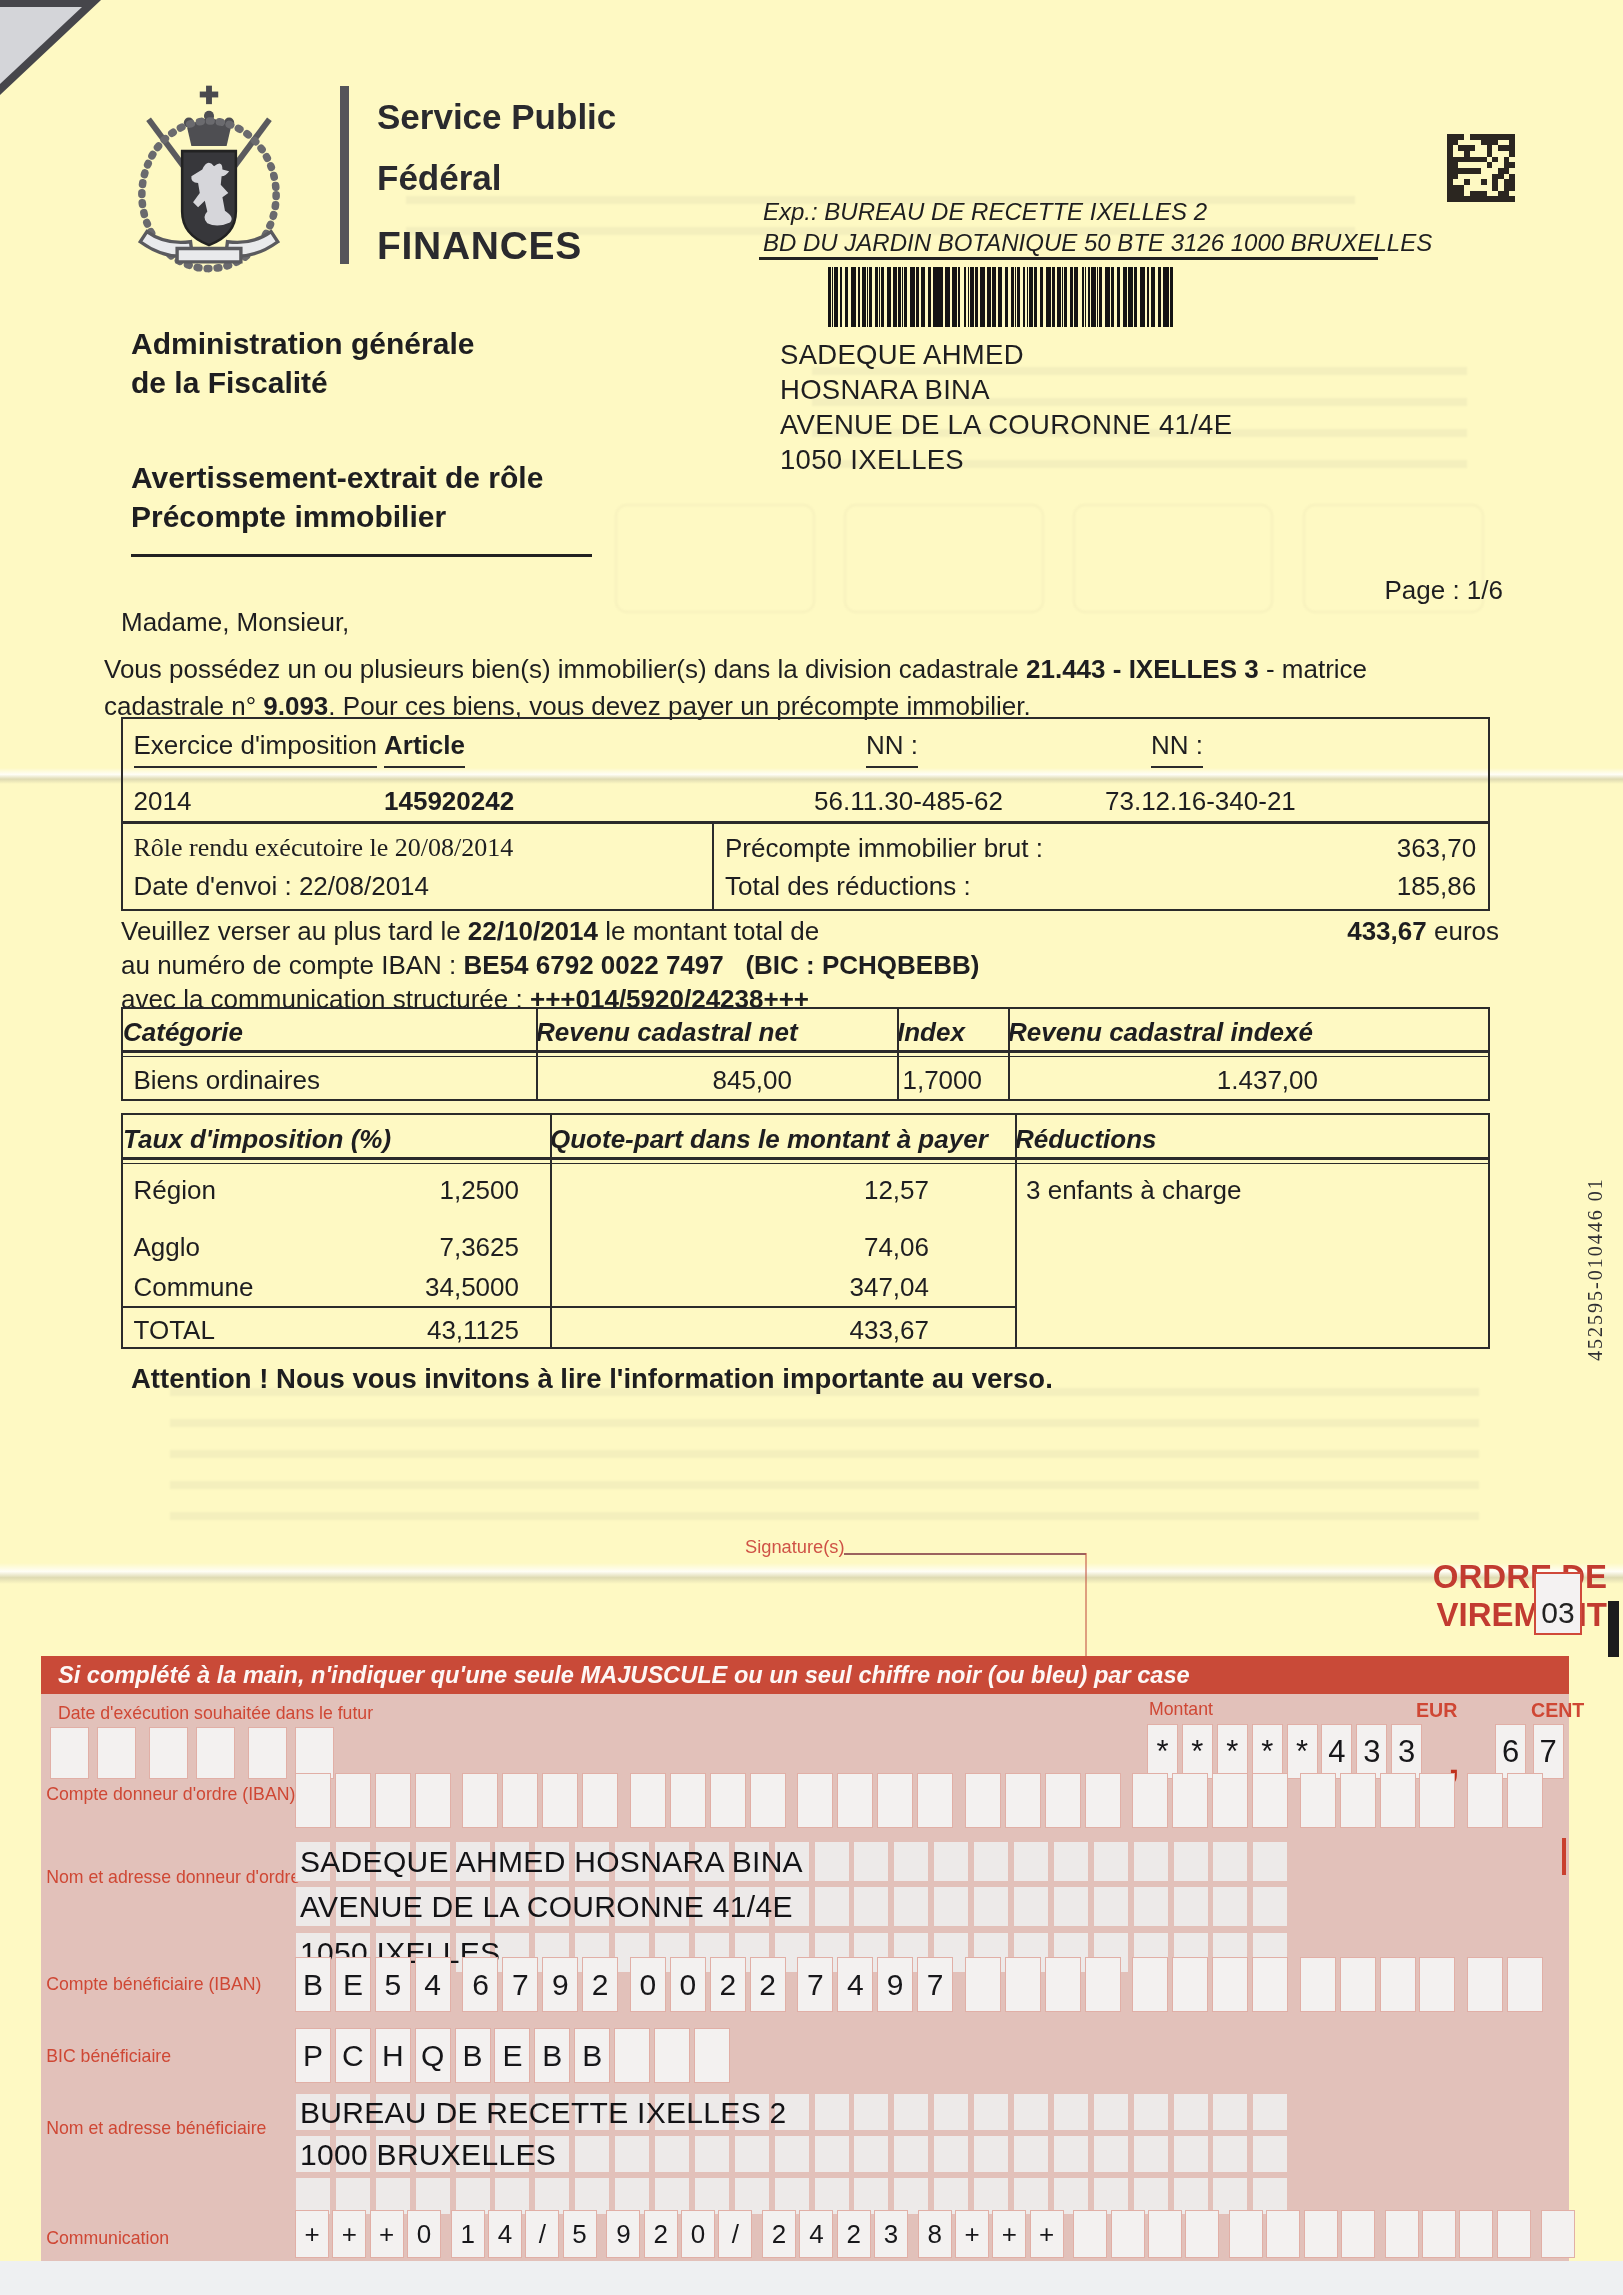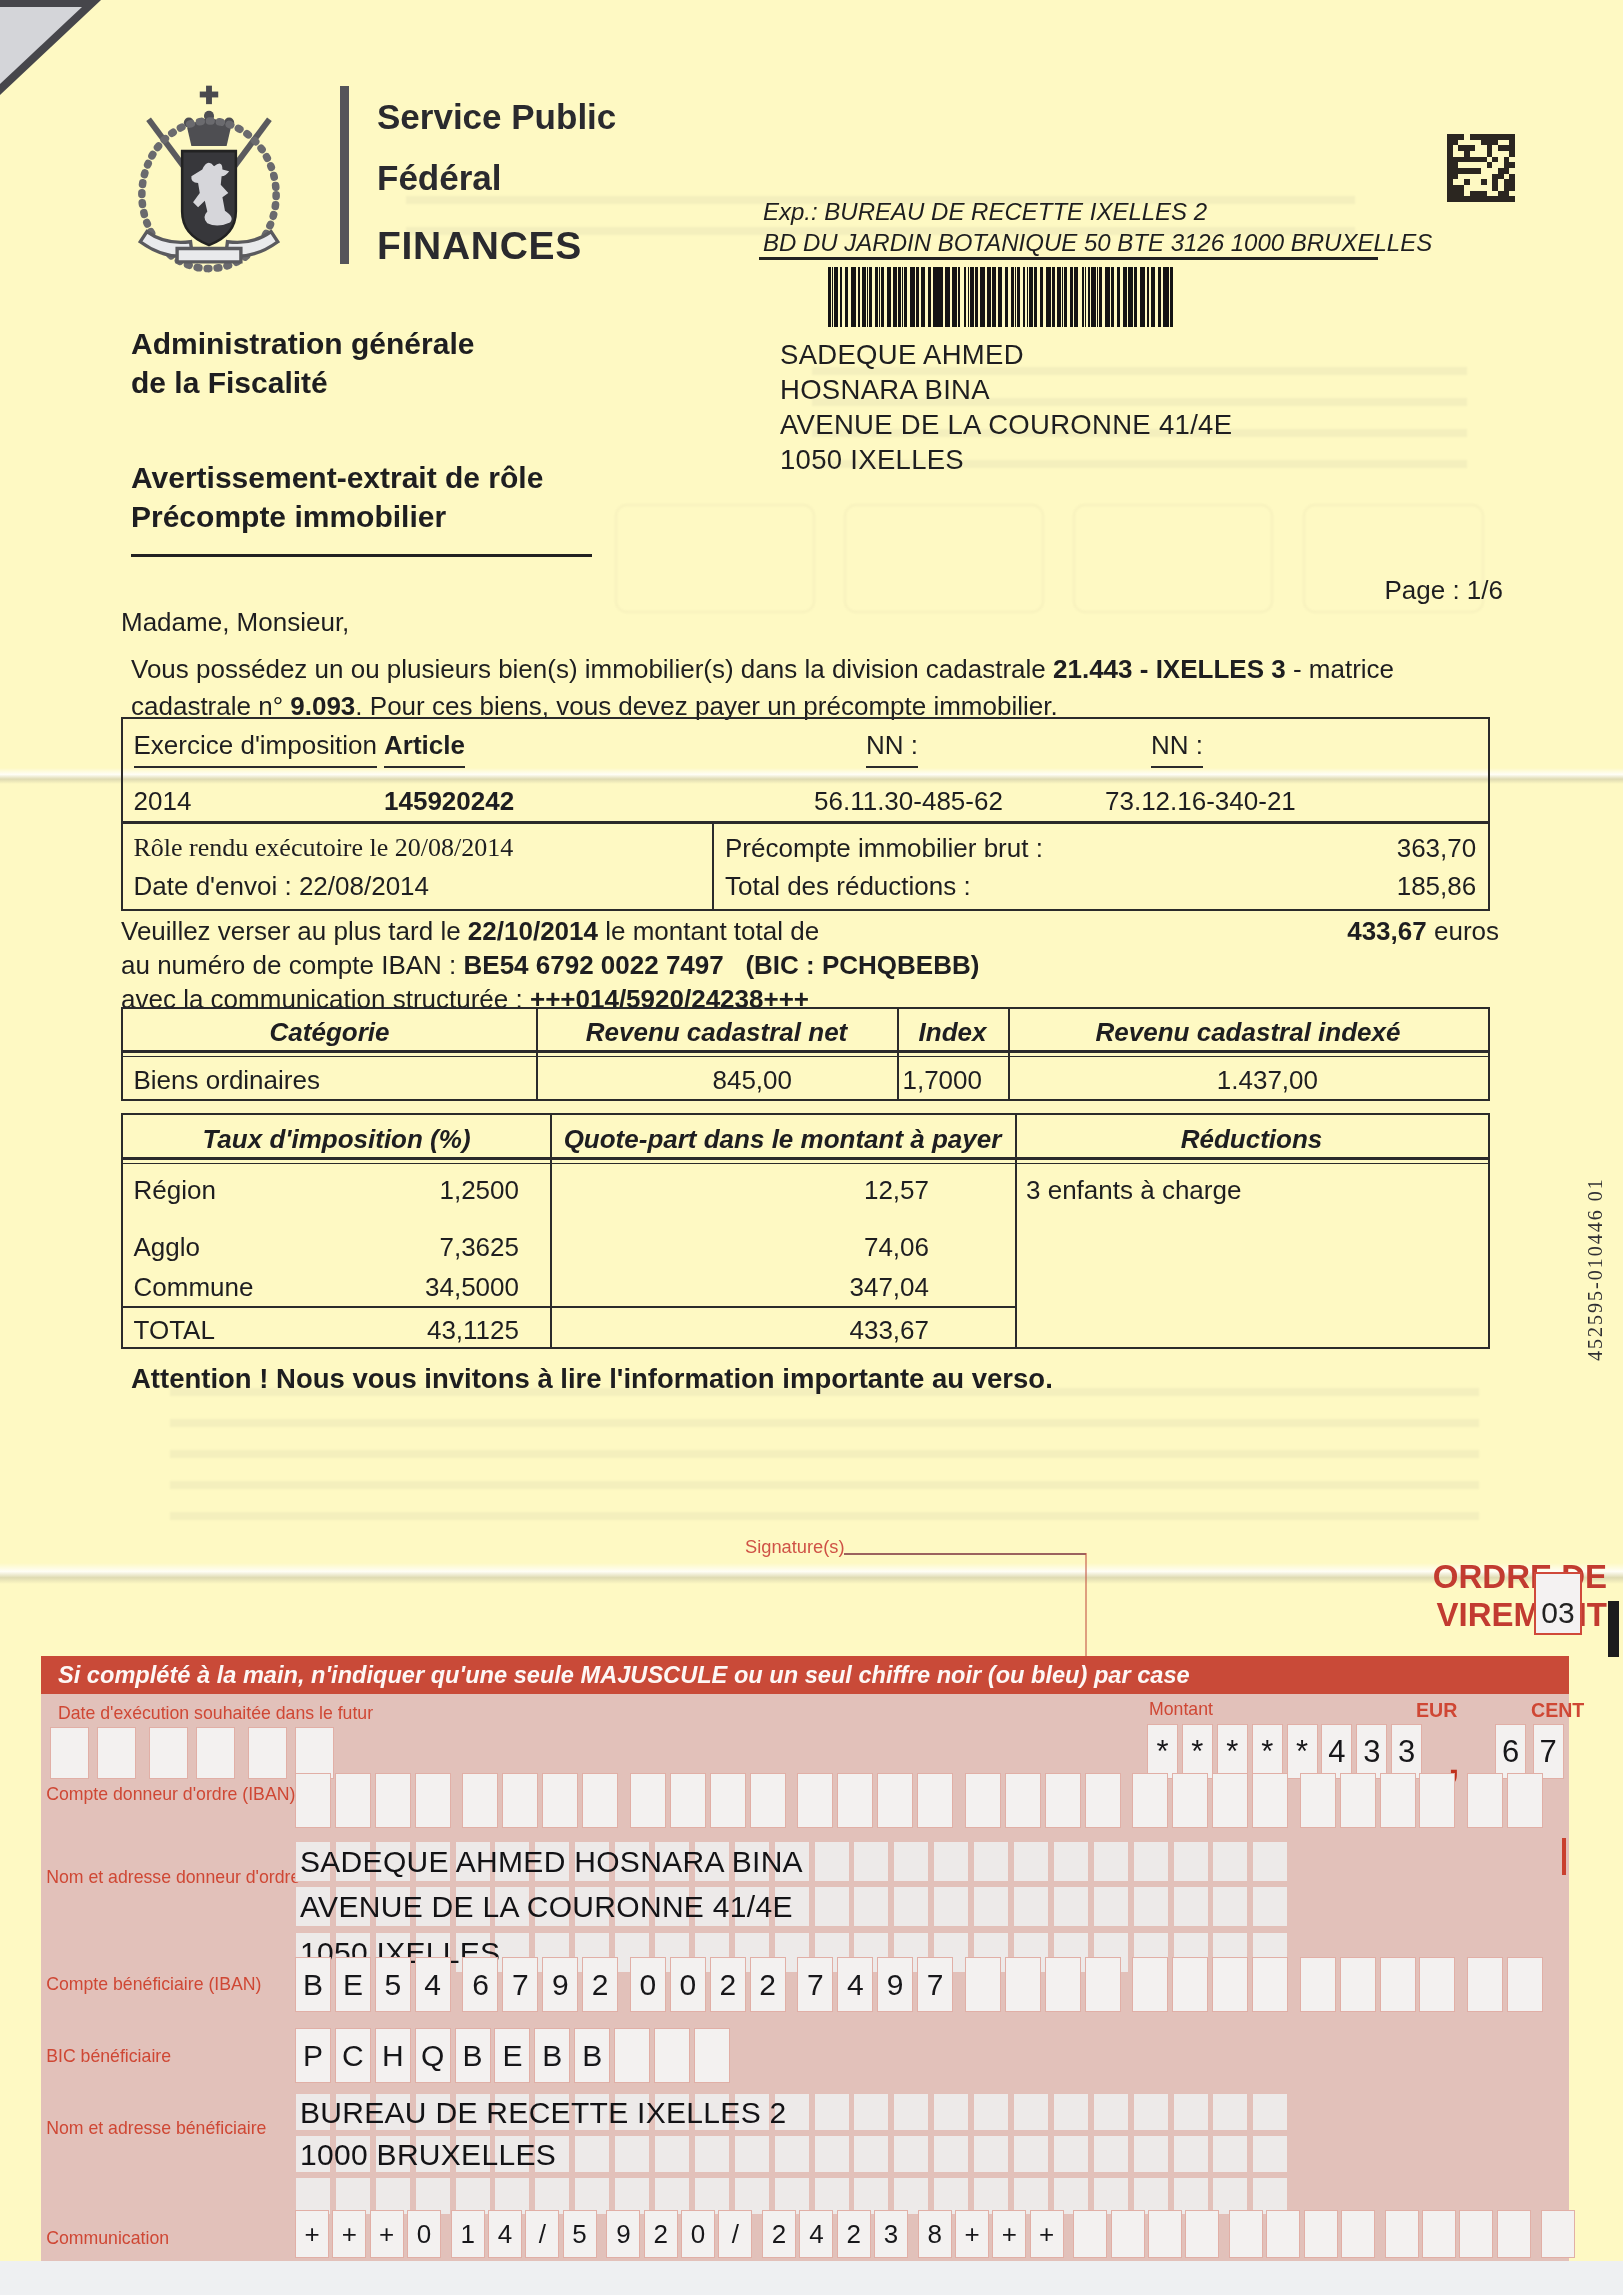--- a/index.html
+++ b/index.html
@@ -31,36 +31,36 @@
       repeating-linear-gradient(90deg,#141414 0 2.6px,transparent 2.6px 5.9px),
       repeating-linear-gradient(90deg,#141414 0 1.3px,transparent 1.3px 8.5px),
       repeating-linear-gradient(90deg,#141414 0 0.7px,transparent 0.7px 3.9px);}
   .recipient{left:780px;top:337px;font-size:27.5px;line-height:35px;letter-spacing:0.3px;}
   .dm{left:1447px;top:134px;width:68px;height:68px;display:grid;grid-template-columns:repeat(12,1fr);grid-template-rows:repeat(12,1fr);}
   .dm span{display:block;}
   .dm .on{background:#2b2620;}
 
   .pagelabel{left:1244px;top:575px;width:259px;text-align:right;font-size:26px;}
   .salut{left:121px;top:607px;font-size:26px;}
-  .intro{left:131px;top:651px;width:1384px;font-size:26px;line-height:37px;}
+  .intro{left:104px;top:651px;width:1384px;font-size:26px;line-height:37px;}
 
   
   .t1{left:121px;top:717px;width:1365px;height:190px;border:2.6px solid #2b2b2b;}
   .t1 .hd{top:10.5px;font-size:26px;}
   .t1 .hd span{display:inline-block;border-bottom:2px solid #2b2b2b;padding-bottom:5.2px;}
   .t1 .val{top:67px;font-size:26px;}
   .t1-hsplit{left:0;top:102px;width:100%;height:2.6px;background:#2b2b2b;}
   .t1-vsplit{left:589px;top:105px;bottom:0;width:2px;background:#2b2b2b;}
   .t1 .ln{font-size:26px;}
 
   .payline{font-size:26px;}
 
   
   .tbox{border:2.6px solid #2b2b2b;}
-  .thead{font-size:26px;font-weight:bold;font-style:italic;text-align:center;}
+  .thead{font-size:26px;font-weight:bold;font-style:italic;}
   .dline1{left:0;width:100%;height:2.6px;background:#2b2b2b;}
   .dline2{left:0;width:100%;height:1.3px;background:#2b2b2b;}
   .vline{width:2px;background:#2b2b2b;top:0;bottom:0;}
   .cellvalue{font-size:26px;}
   .attention{left:131px;top:1363px;font-size:27.5px;font-weight:bold;}
 
   .printcode{left:1584px;top:1165px;height:196px;writing-mode:vertical-rl;transform:rotate(180deg);
              font-size:20px;color:#2f2f33;letter-spacing:2px;font-family:"Liberation Serif","DejaVu Serif",serif;}
 
   

